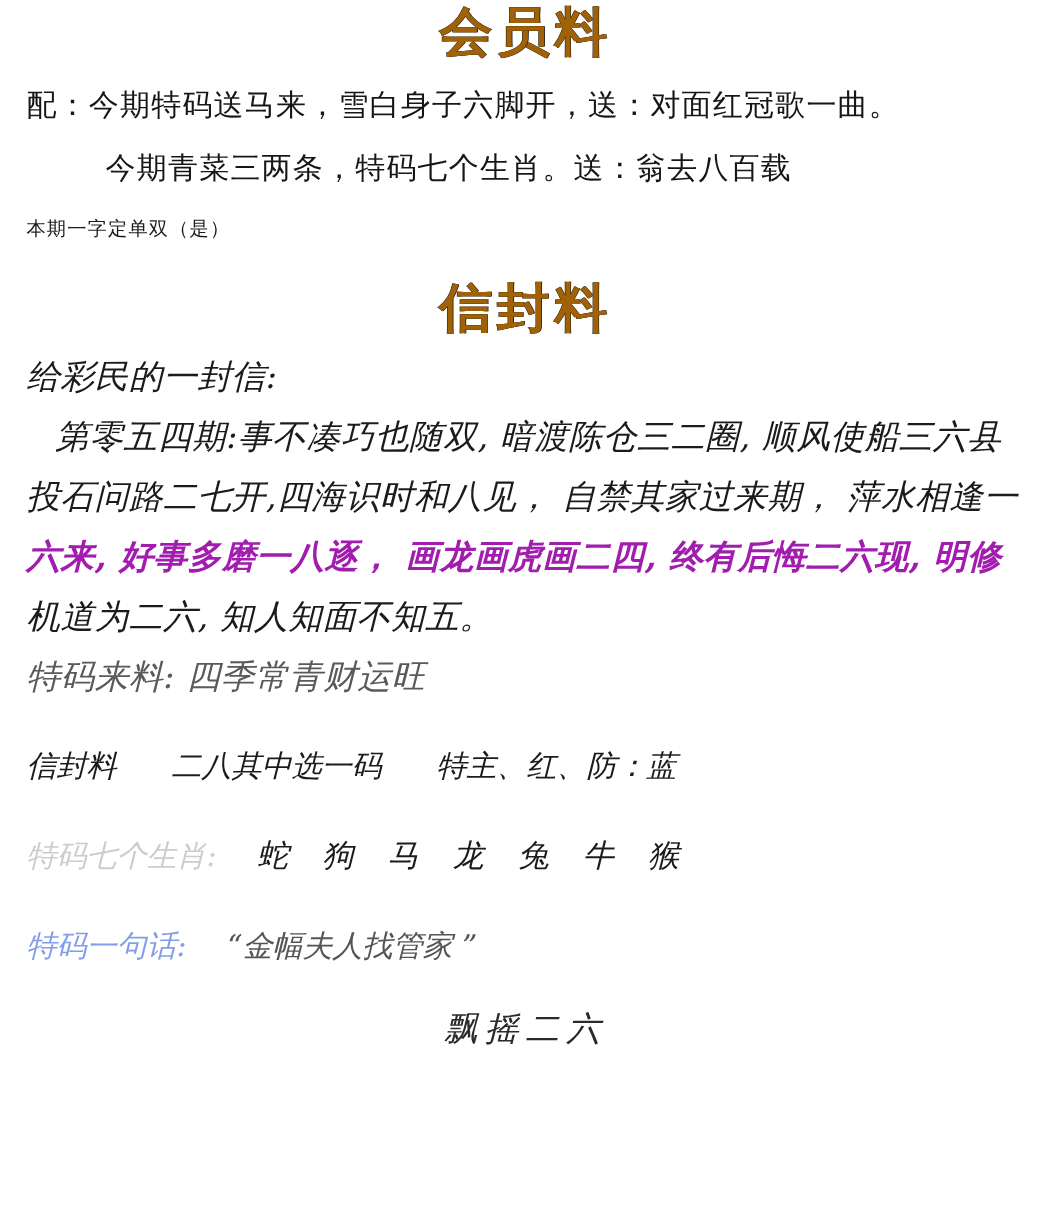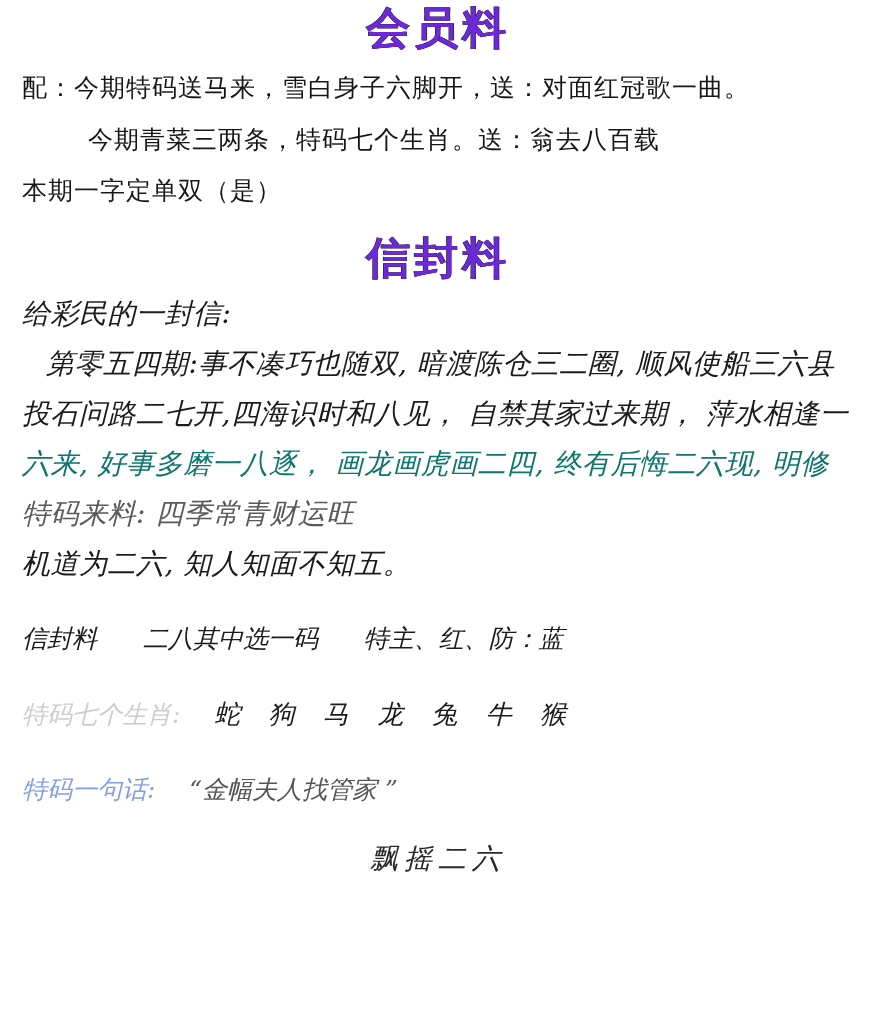--- a/index.html
+++ b/index.html
@@ -25,21 +25,21 @@
   }
 
   
   .doc-title {
     text-align: center;
     font-size: 44px;
     font-weight: 700;
     letter-spacing: 4px;
     line-height: 1.1;
     margin: 4px 0 10px 0;
-    color: #6d28d9;
+    color: #a16207;
     font-family: "DejaVu Serif", "Liberation Serif", serif;
     text-shadow: 0.6px 0 0 #111, -0.4px 0 0 #111;
   }
   .doc-title.second {
     margin: 18px 0 6px 0;
   }
 
   
   .para {
     font-size: 25px;
@@ -55,38 +55,38 @@
     text-indent: 66px;
   }
   .para.tight {
     line-height: 52px;
   }
 
   .section-a {
     margin-top: 4px;
   }
   .line-single {
-    font-size: 25px;
+    font-size: 16px;
     line-height: 50px;
     letter-spacing: 1px;
     margin: 0;
   }
 
   
   .hand {
     font-family: "DejaVu Serif", "Liberation Serif", serif;
     font-style: italic;
     font-size: 28px;
     line-height: 50px;
     letter-spacing: 0.5px;
     color: #1b1b1b;
     margin: 0;
   }
   .hand.small-indent { text-indent: 24px; }
-  .hand.faded { color: #0f766e; }
+  .hand.faded { color: #a21caf; font-weight: bold; }
   .hand.fadedmore { color: #5a5a5a; }
 
   .hand-row {
     display: block;
     font-family: "DejaVu Serif", "Liberation Serif", serif;
     font-style: italic;
     font-size: 25px;
     line-height: 50px;
     color: #1b1b1b;
   }
@@ -144,22 +144,22 @@
     <p class="line-single">本期一字定单双（是）</p>
   </div>
 
   <h1 class="doc-title second">信封料</h1>
 
   <div class="section-b">
     <p class="hand">给彩民的一封信:</p>
     <p class="hand small-indent">第零五四期:事不凑巧也随双, 暗渡陈仓三二圈, 顺风使船三六县</p>
     <p class="hand">投石问路二七开,四海识时和八见， 自禁其家过来期， 萍水相逢一</p>
     <p class="hand faded">六来, 好事多磨一八逐， 画龙画虎画二四, 终有后悔二六现, 明修</p>
+    <p class="hand">机道为二六, 知人知面不知五。</p>
     <p class="hand fadedmore">特码来料: 四季常青财运旺</p>
-    <p class="hand">机道为二六, 知人知面不知五。</p>
 
     <p class="hand-row">
       <span>信封料</span>
       <span class="gap" style="display:inline-block;width:30px;"></span>
       <span>二八其中选一码</span>
       <span class="gap" style="display:inline-block;width:30px;"></span>
       <span>特主、红、防：蓝</span>
     </p>
 
     <p class="hand-row">

